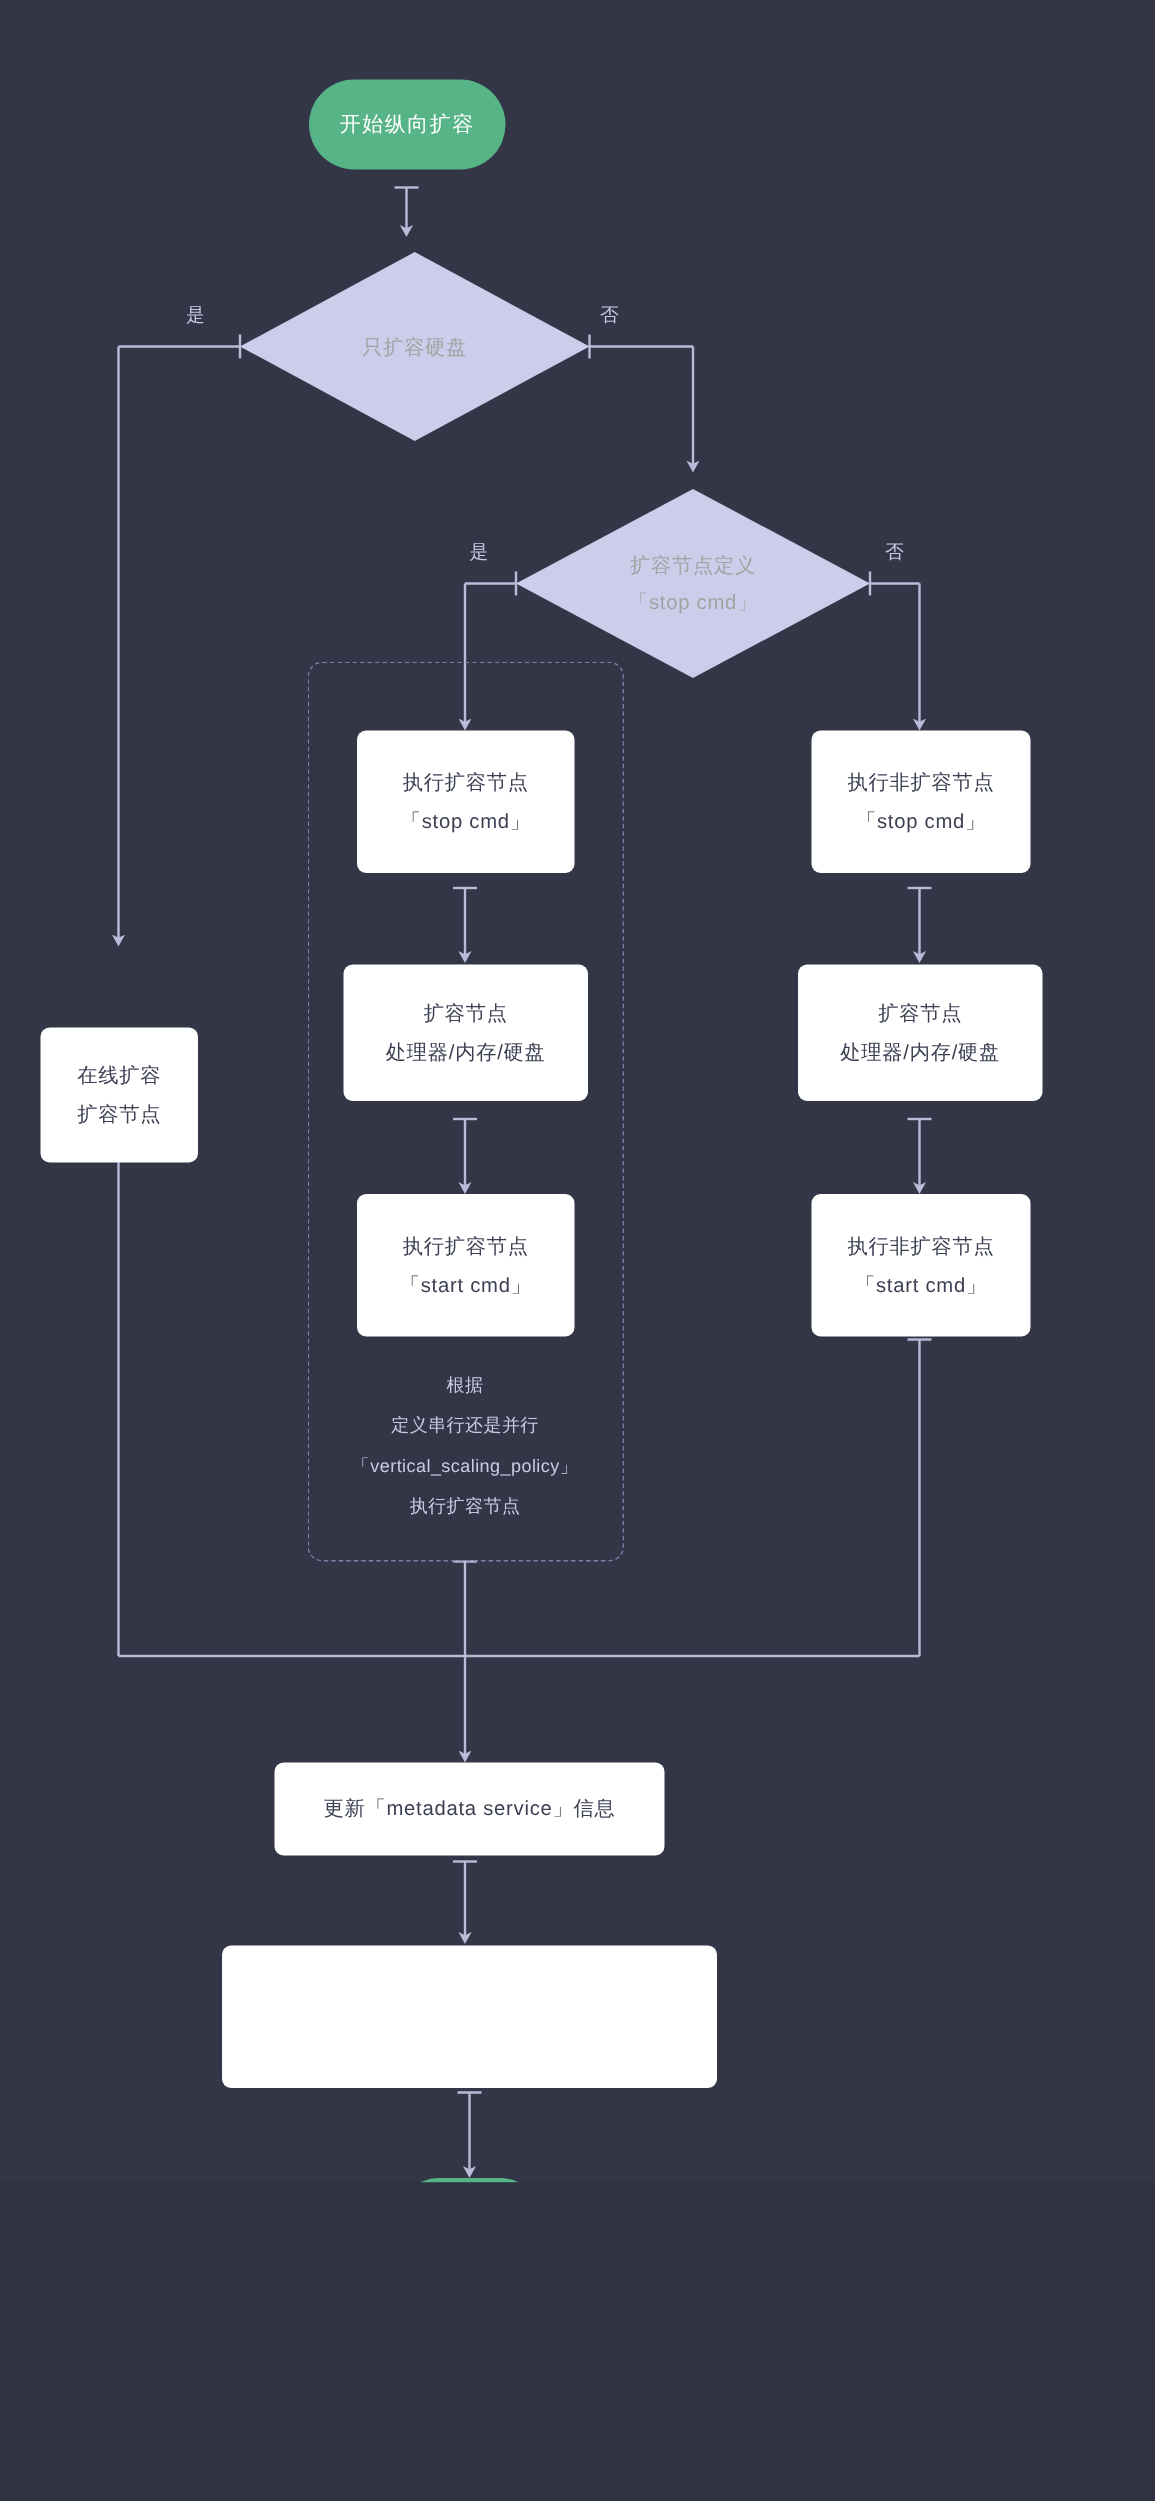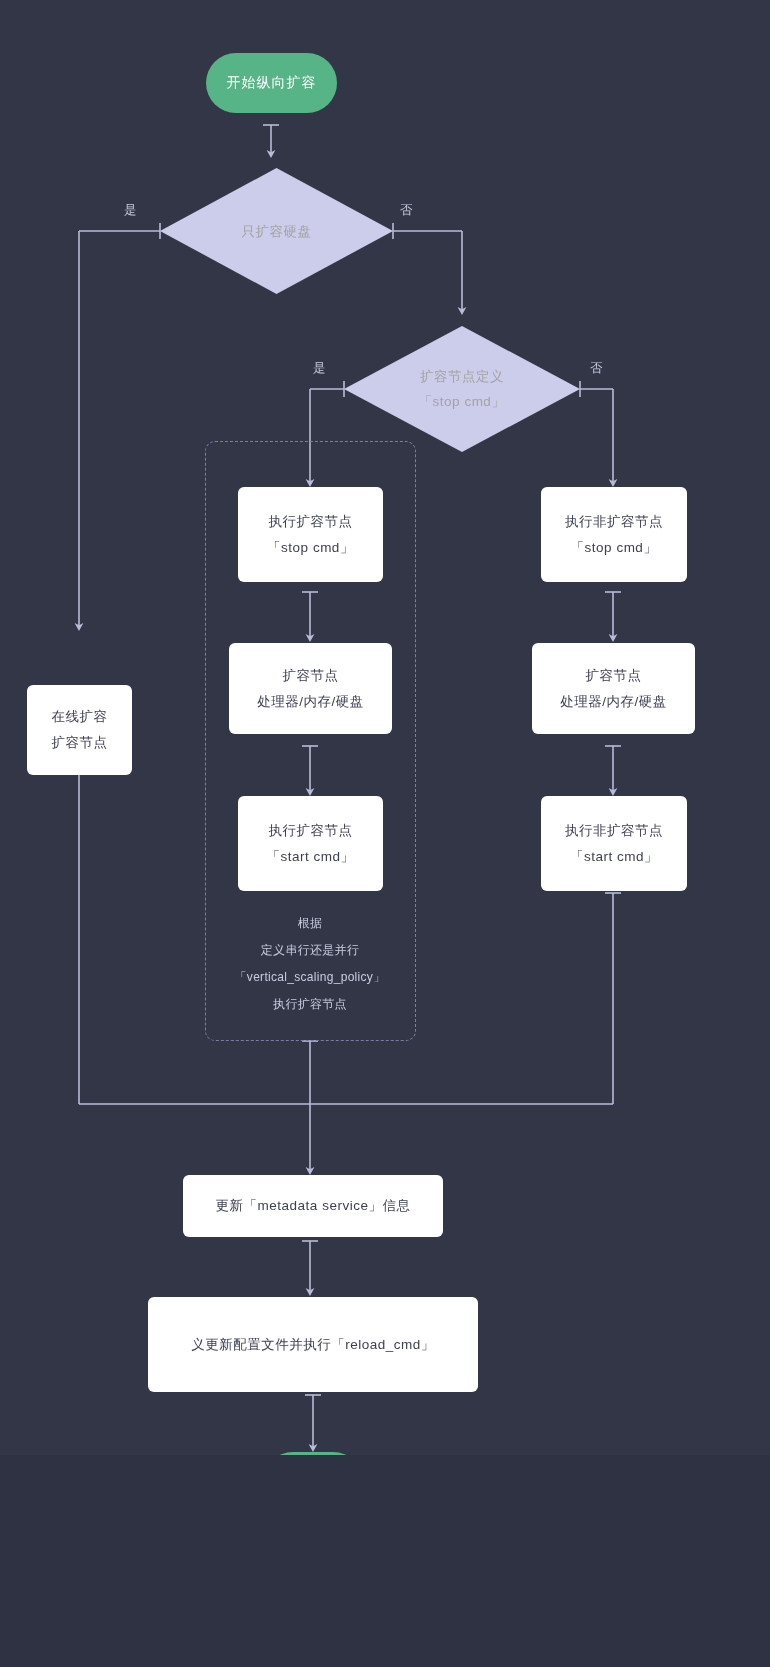--- a/index.html
+++ b/index.html
@@ -195,20 +195,19 @@
   </div>
   <div class="node process" style="left:541px;top:796px;width:146px;height:95px;">
     <span>执行非扩容节点</span>
     <span>「start cmd」</span>
   </div>
 
   <div class="node process" style="left:183px;top:1175px;width:260px;height:62px;text-align:center;">
     <span>更新「metadata service」信息</span>
   </div>
   <div class="node process" style="left:148px;top:1297px;width:330px;height:95px;">
-    <span>义更新配置文件并执行「reload_cmd」</span>
   </div>
 
   <div class="node terminator" style="left:263px;top:1452px;width:100px;height:63px;text-align:center;">
     <span>结束</span>
   </div>
 
 </div>
 
 </body></html>

